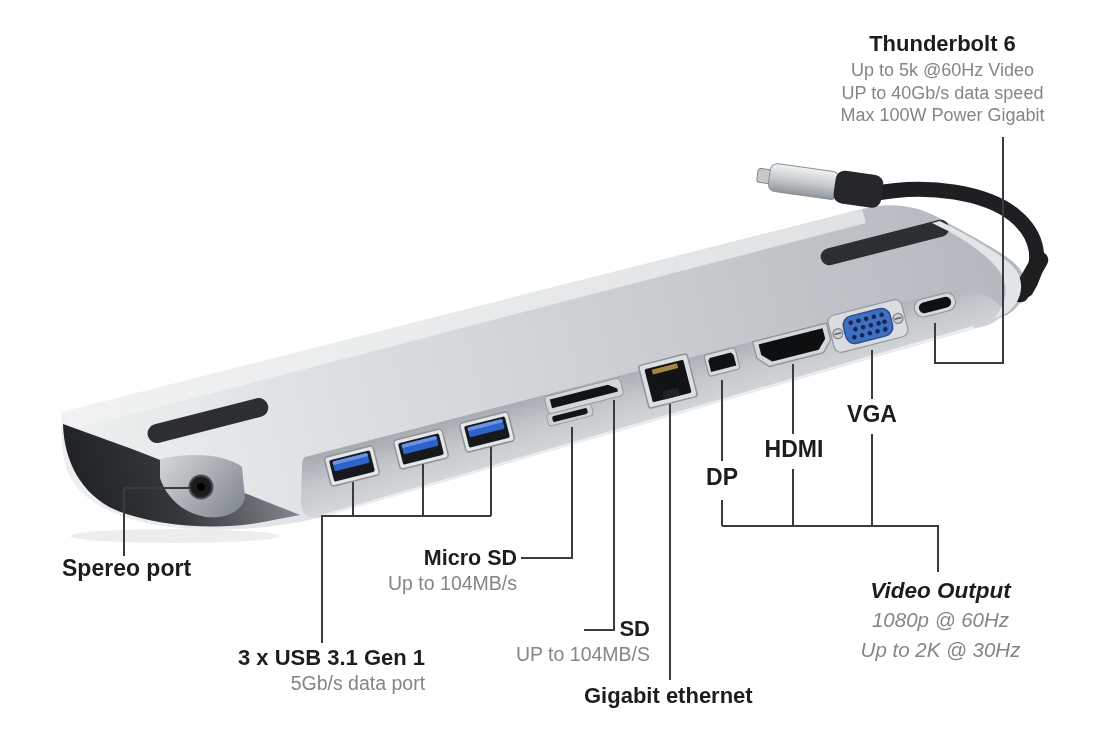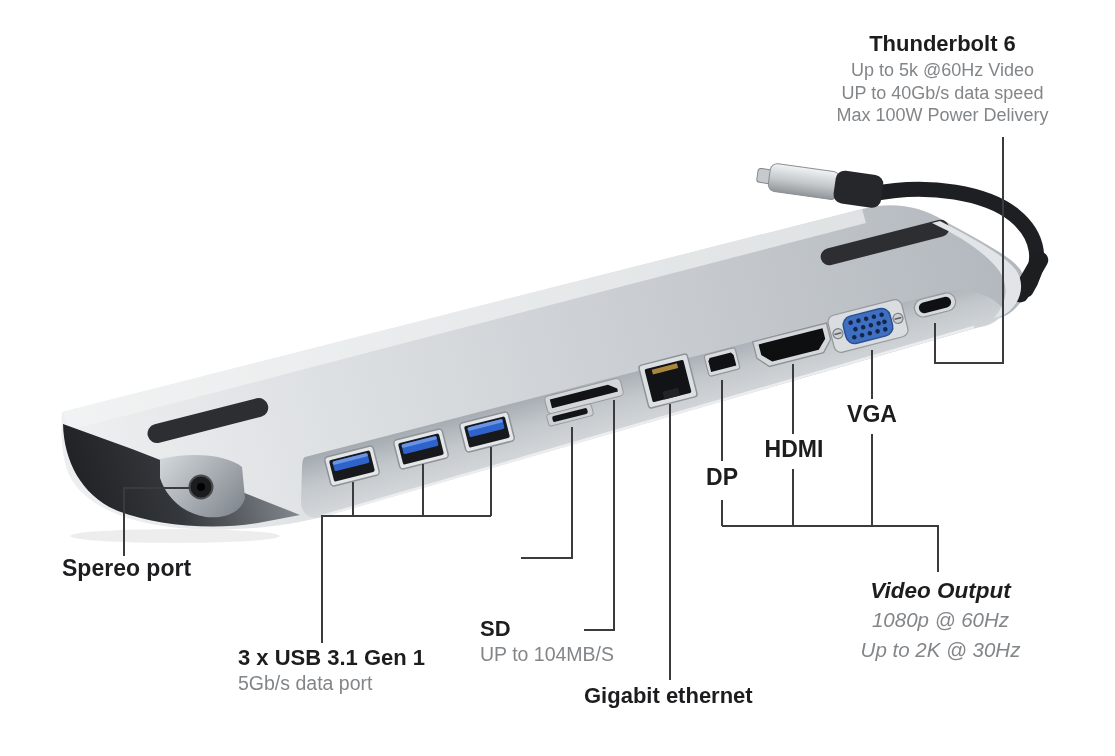--- a/index.html
+++ b/index.html
@@ -1,21 +1,21 @@
 <!DOCTYPE html>
 <html><head>
 <meta charset="utf-8">
 <style>
   html,body{margin:0;padding:0;background:#fff;}
   .stage{
     position:relative;width:1115px;height:756px;background:#ffffff;overflow:hidden;
     font-family:"Liberation Sans","DejaVu Sans",sans-serif;
   }
   svg.scene{position:absolute;left:0;top:0;}
-  .lbl{position:absolute;}
+  .lbl{position:absolute;text-align:right;}
   .t{font-weight:700;color:#1d1d1f;font-size:22px;line-height:25px;white-space:nowrap;}
   .s{color:#838689;font-size:20px;line-height:22.5px;white-space:nowrap;}
   .tb{left:790px;top:31px;width:305px;text-align:center;}
   .tb .t{margin-bottom:3px;}
   .tb .s{font-size:18px;}
   .sp{left:62px;top:556px;}
   .sp .t{font-size:23px;}
   .usb{left:238px;top:645px;}
   .usb .s{font-size:19.5px;line-height:26px;}
   .msd{left:355px;top:546px;width:162px;text-align:right;}
@@ -191,32 +191,36 @@
     <path d="M793,364 V434 M793,469 V526"></path>
     <path d="M872,350 V399 M872,434 V526"></path>
     <path d="M722,526 H938 V572"></path>
   </g>
 </svg>
 
 <div class="lbl tb">
   <div class="t">Thunderbolt 6</div>
   <div class="s">Up to 5k @60Hz Video</div>
   <div class="s">UP to 40Gb/s data speed</div>
-  <div class="s">Max 100W Power Delivery</div>
+  <div class="s">Max 100W Power Gigabit</div>
 </div>
 
 <div class="lbl sp">
   <div class="t">Spereo port</div>
 </div>
 
 <div class="lbl usb">
   <div class="t">3 x USB 3.1 Gen 1</div>
   <div class="s">5Gb/s data port</div>
 </div>
 
+<div class="lbl msd">
+  <div class="t">Micro SD</div>
+  <div class="s">Up to 104MB/s</div>
+</div>
 
 <div class="lbl sd">
   <div class="t">SD</div>
   <div class="s">UP to 104MB/S</div>
 </div>
 
 <div class="lbl eth">
   <div class="t">Gigabit ethernet</div>
 </div>
 

